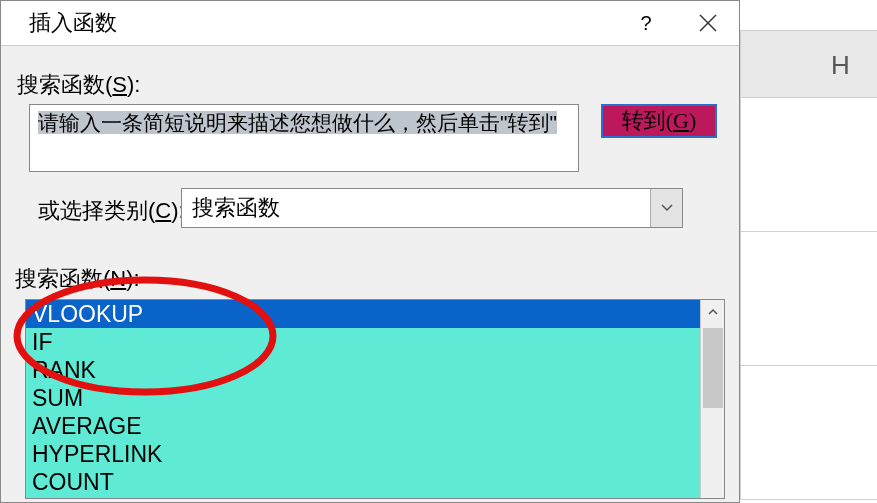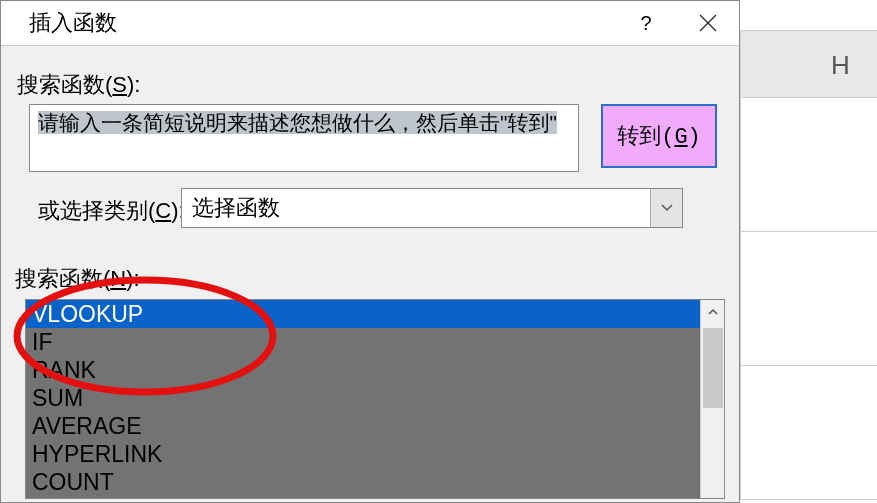--- a/index.html
+++ b/index.html
@@ -102,26 +102,26 @@
       font-family: inherit;
     }
     .search-box .seltext {
       background: #bfc5cc;
       color: #000;
     }
 
     .go-btn {
       position: absolute;
       left: 600px; top: 58px;
-      width: 116px; height: 64px;
+      width: 116px; height: 34px;
       border: 2px solid #2a6fc9;
-      background: #f0abfc;
-      font-size: 22px;
-      cursor: pointer;
-      font-family: Liberation Mono, monospace;
+      background: #be185d;
+      font-size: 22px;
+      cursor: pointer;
+      font-family: Liberation Serif, serif;
     }
 
     .lbl-cat {
       position: absolute;
       left: 28px; top: 150px;
       font-size: 22px;
       margin-left: 9px;
     }
     .cat-select {
       position: absolute;
@@ -150,21 +150,21 @@
     .lbl-func {
       position: absolute;
       left: 14px; top: 218px;
       font-size: 22px;
     }
 
     .func-list {
       position: absolute;
       left: 24px; top: 253px;
       width: 700px; height: 200px;
-      background: #737373;
+      background: #5eead4;
       border: 1px solid #888;
       display: flex;
     }
     .func-list .items { flex: 1; overflow: hidden; }
     .func-list .item {
       font-family: Arial, sans-serif;
       font-size: 23px;
       line-height: 28px;
       padding: 0 6px;
       cursor: pointer;
@@ -243,21 +243,21 @@
 
     <button class="go-btn">
       <span>转到(</span><span class="underline">G</span><span>)</span>
     </button>
 
     <div class="lbl-cat">
       <span>或选择类别(</span><span class="underline">C</span><span>)</span><span>: </span>
     </div>
 
     <div class="cat-select">
-      <div class="val">选择函数</div>
+      <div class="val">搜索函数</div>
       <div class="dropbtn">
         <svg class="chev" viewBox="0 0 12 8">
             <polyline points="1,1 6,6 11,1"></polyline>
           </svg>
       </div>
     </div>
 
     <div class="lbl-func">
       <span>搜索函数(</span><span class="underline">N</span><span>):</span>
     </div>

